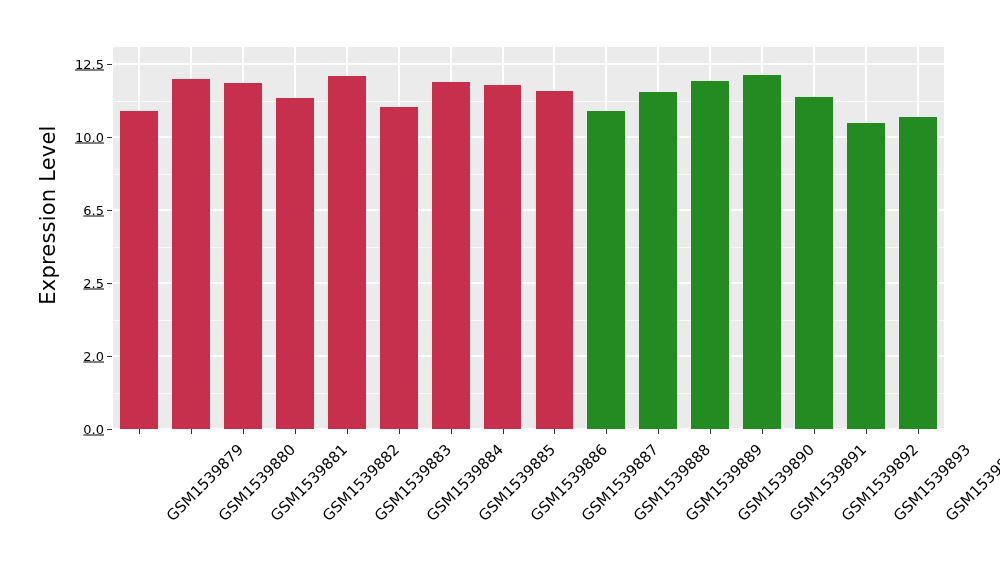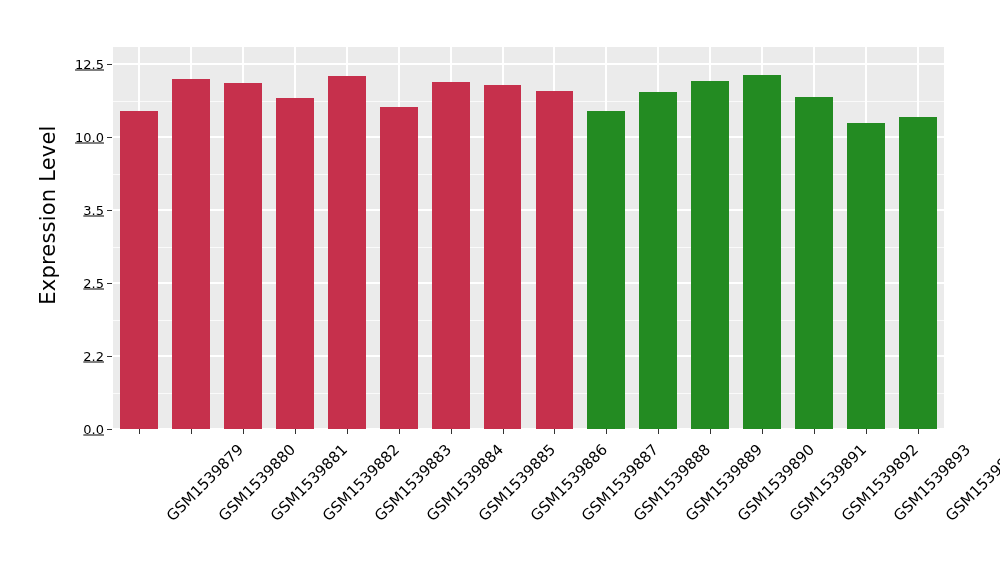--- a/index.html
+++ b/index.html
@@ -147,29 +147,29 @@
   <div id="y-axis-title">
     <span>Expression Level</span>
   </div>
 
   <div id="y-axis">
       <div class="y-tick" style="top: 429px;">
         <span class="y-tick-label">0.0</span>
         <span class="y-tick-mark"></span>
       </div>
       <div class="y-tick" style="top: 356.099px;">
-        <span class="y-tick-label">2.2</span>
+        <span class="y-tick-label">2.0</span>
         <span class="y-tick-mark"></span>
       </div>
       <div class="y-tick" style="top: 283.198px;">
         <span class="y-tick-label">2.5</span>
         <span class="y-tick-mark"></span>
       </div>
       <div class="y-tick" style="top: 210.298px;">
-        <span class="y-tick-label">3.5</span>
+        <span class="y-tick-label">6.5</span>
         <span class="y-tick-mark"></span>
       </div>
       <div class="y-tick" style="top: 137.397px;">
         <span class="y-tick-label">10.0</span>
         <span class="y-tick-mark"></span>
       </div>
       <div class="y-tick" style="top: 64.4962px;">
         <span class="y-tick-label">12.5</span>
         <span class="y-tick-mark"></span>
       </div>

